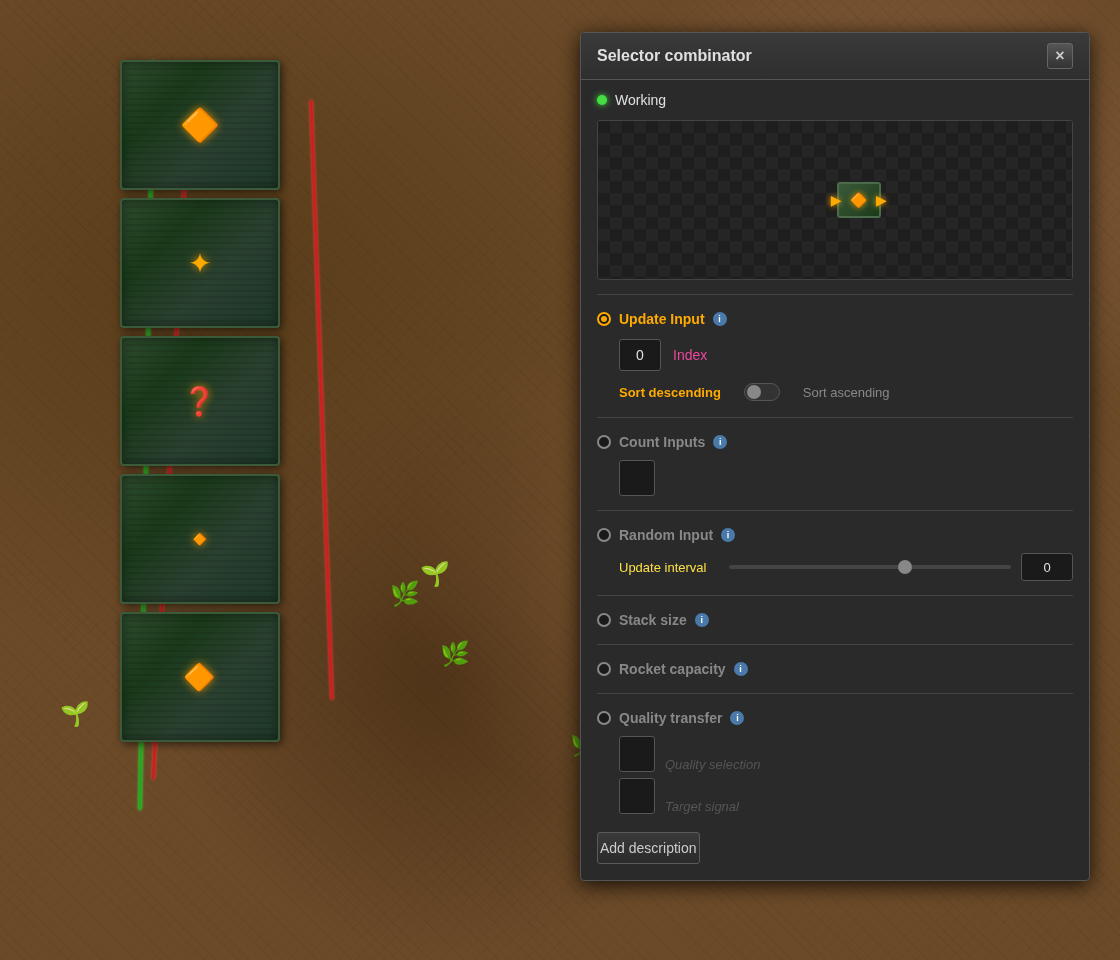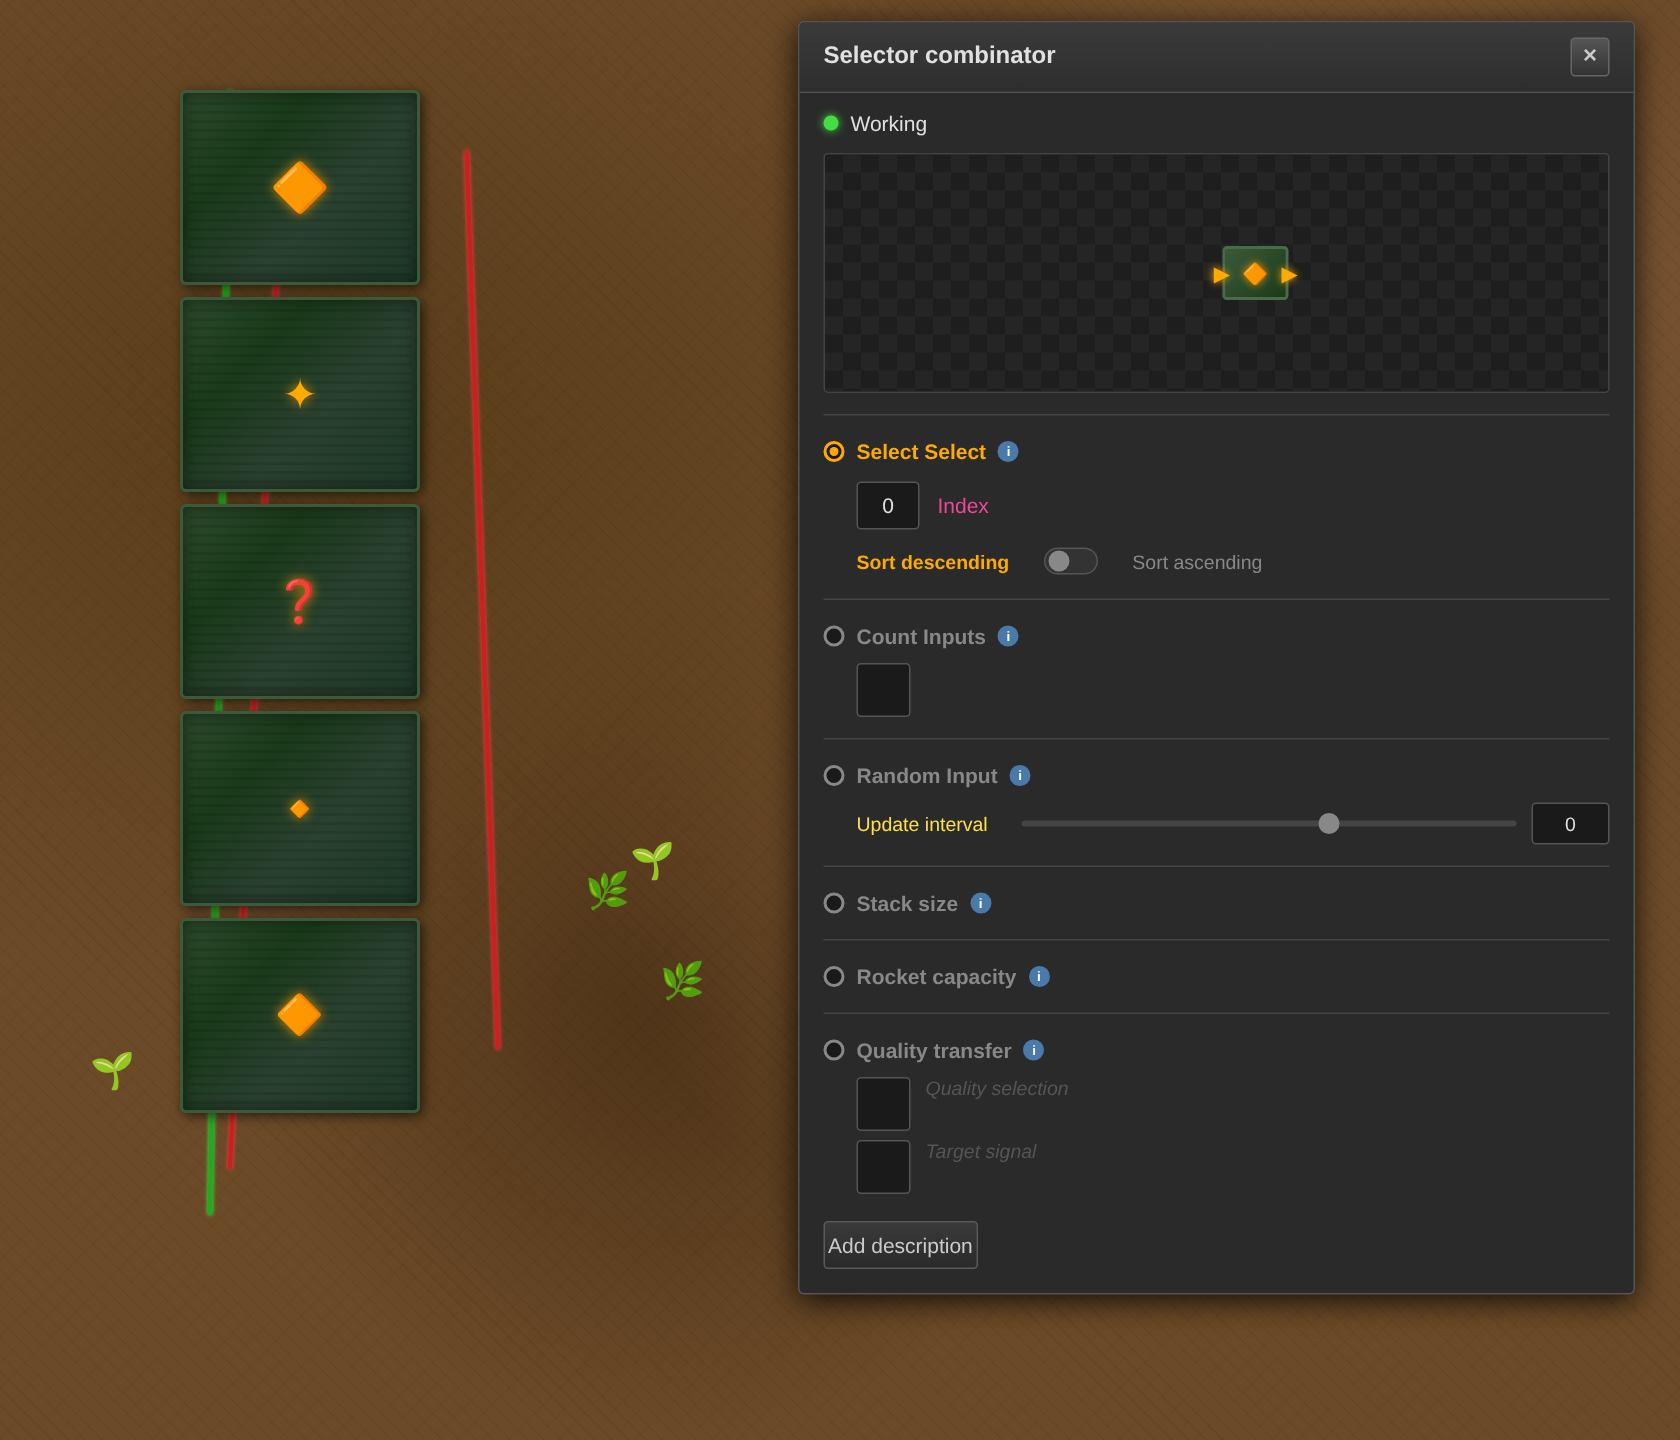--- a/index.html
+++ b/index.html
@@ -97,22 +97,22 @@
     .plant {
       position: absolute;
       font-size: 24px;
       filter: saturate(1.2);
     }
 
     
     .dialog {
       position: absolute;
       right: 30px;
-      top: 14px;
-      width: 558px;
+      top: 32px;
+      width: 510px;
       background: #2a2a2a;
       border: 1px solid #555;
       border-radius: 4px;
       box-shadow: 0 4px 20px rgba(0,0,0,0.8);
       color: #ccc;
     }
 
     .dialog-header {
       background: linear-gradient(180deg, #3a3a3a 0%, #2e2e2e 100%);
       padding: 10px 16px;
@@ -431,21 +431,21 @@
     
     .quality-slots {
       padding: 4px 0 4px 22px;
       display: flex;
       flex-direction: column;
       gap: 6px;
     }
 
     .quality-slot-row {
       display: flex;
-      align-items: flex-start;
+      align-items: flex-end;
       gap: 10px;
     }
 
     .quality-placeholder {
       color: #555;
       font-size: 13px;
       font-style: italic;
     }
 
     
@@ -525,21 +525,21 @@
           <span class="preview-machine-icon">🔶</span>
         </div>
       </div>
     </div>
 
     <div class="divider"></div>
 
     
     <div class="option-row">
       <div class="radio-circle active"></div>
-      <span class="option-label">Select Select</span>
+      <span class="option-label">Update Input</span>
       <div class="info-icon">i</div>
     </div>
 
     
     <div class="index-row">
       <input class="index-input" type="text" value="0" style="">
       <span class="index-label">Index</span>
     </div>
 
     

